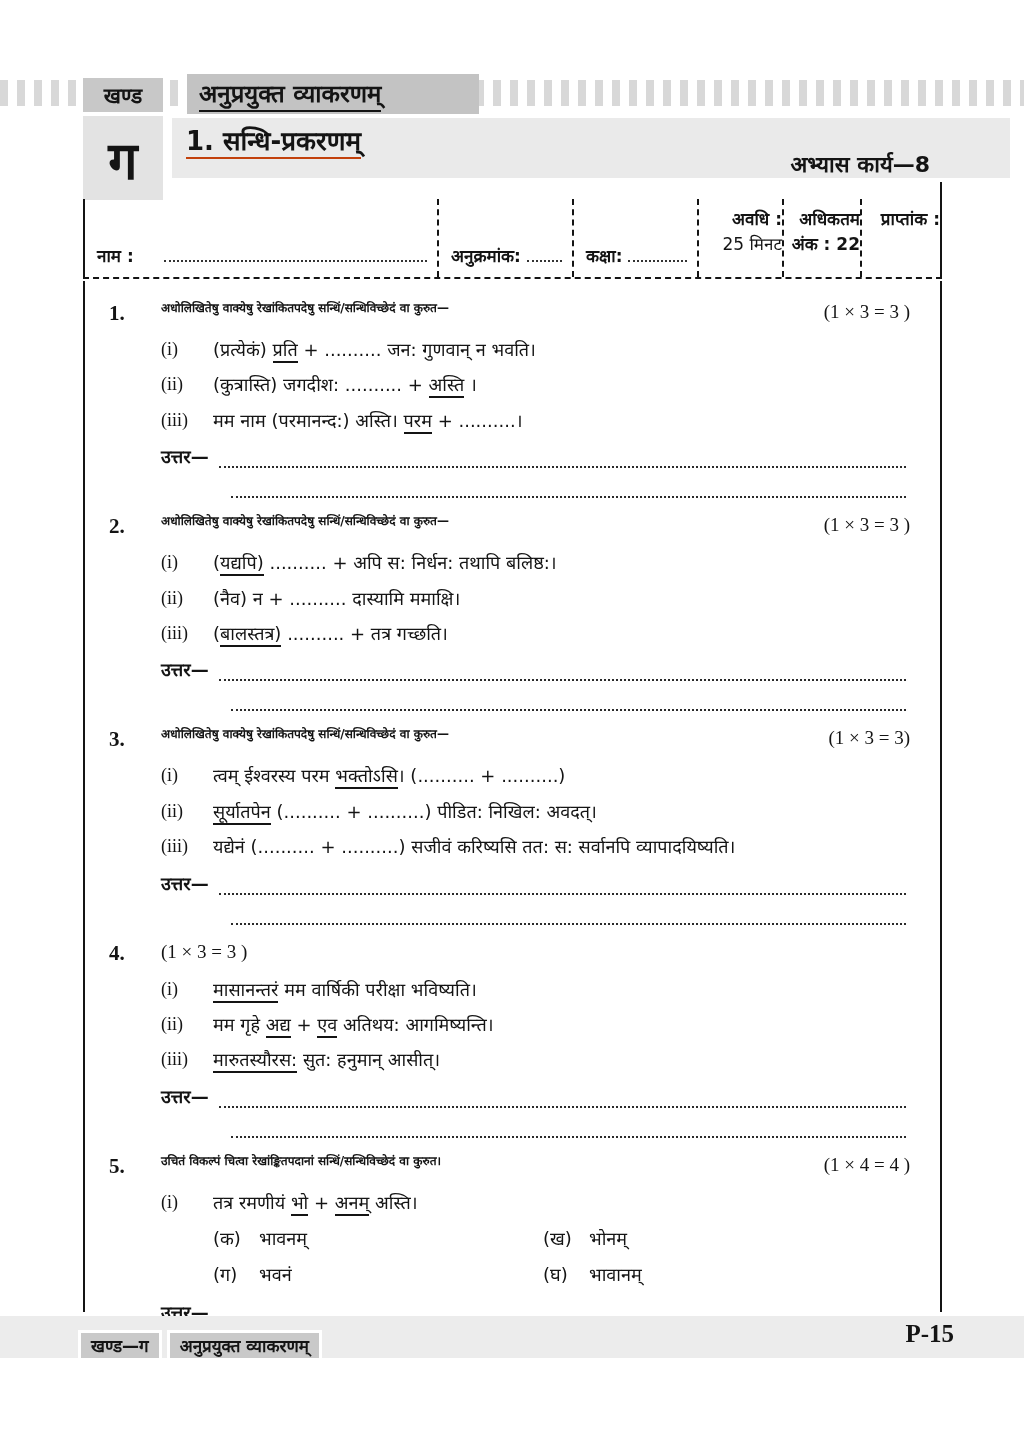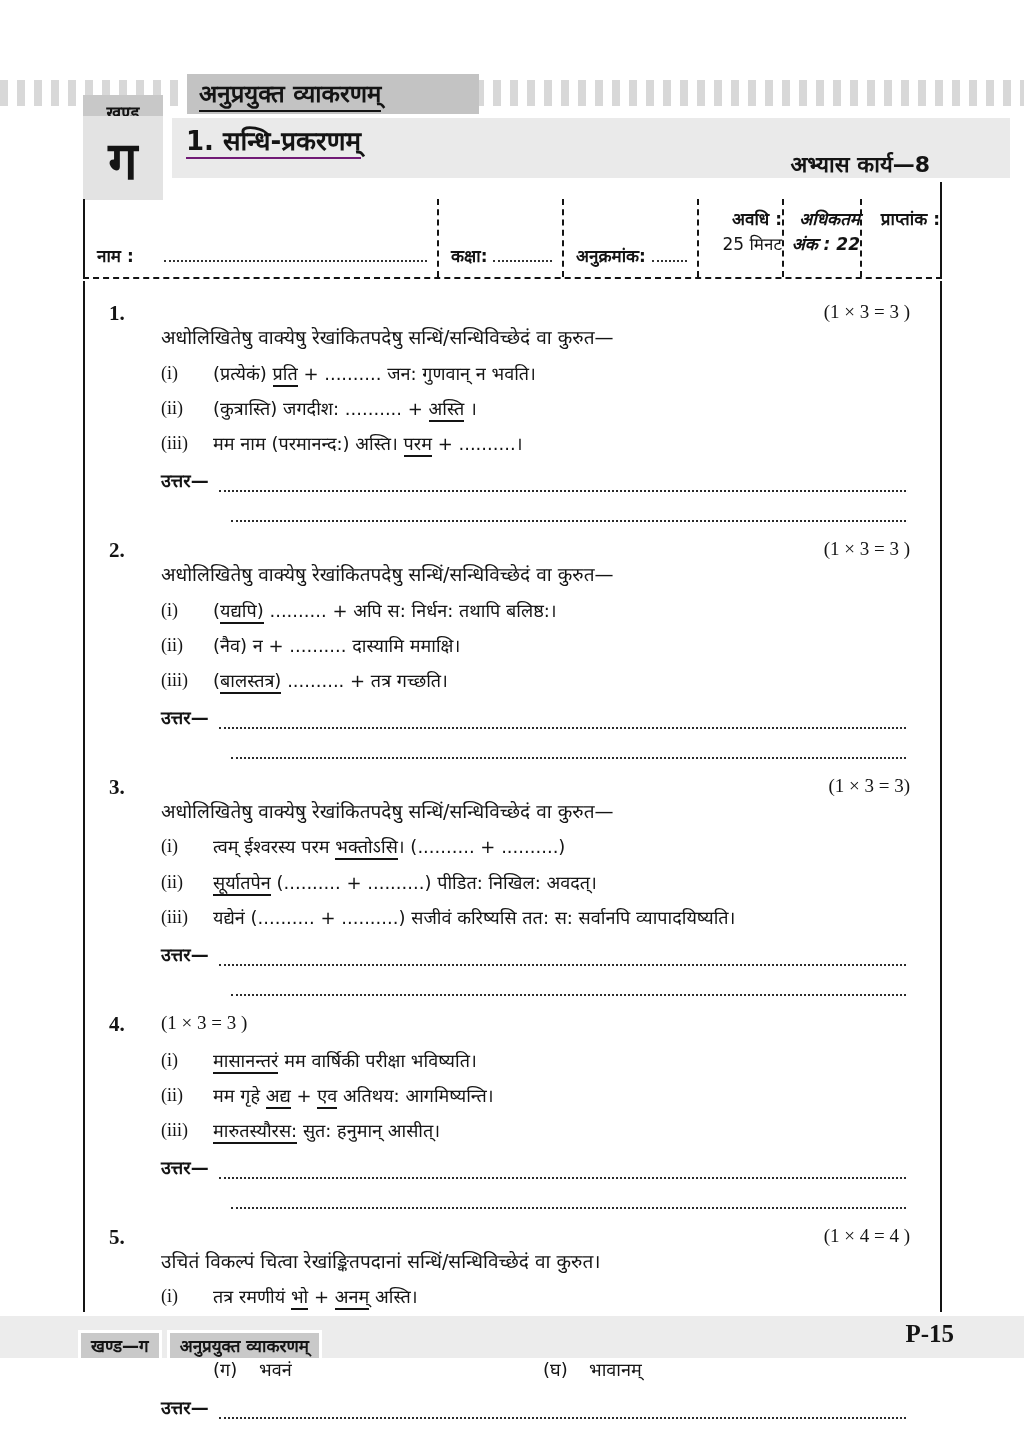--- a/index.html
+++ b/index.html
@@ -6,29 +6,29 @@
   body{
     width:1024px;height:1440px;background:#f7f7f7;
     font-family:"DejaVu Sans","Liberation Sans",sans-serif;color:#141414;
   }
   .page{position:relative;width:1024px;height:1440px;background:#ffffff;overflow:hidden;}
 
   
   .stripes{position:absolute;left:0;top:80px;width:1024px;height:26px;
     background:repeating-linear-gradient(90deg,#d8d8d8 0 8px,#ffffff 8px 17px);}
   .khand-box{position:absolute;left:83px;top:78px;width:80px;height:34px;background:#c8c8c8;
-    display:flex;align-items:center;justify-content:center;font-size:18px;font-weight:bold;margin-top:17px;}
+    display:flex;align-items:center;justify-content:center;font-size:21px;font-weight:bold;}
   .ga-box{position:absolute;left:83px;top:116px;width:80px;height:84px;background:#e3e3e3;
     display:flex;align-items:center;justify-content:center;font-size:52px;font-weight:bold;}
   .category-box{position:absolute;left:187px;top:74px;width:292px;height:40px;background:#c3c3c3;
     display:flex;align-items:center;padding-left:12px;box-sizing:border-box;}
   .category-box span{font-size:24px;font-weight:bold;border-bottom:2px solid #141414;padding-bottom:1px;}
   .title-band{position:absolute;left:172px;top:118px;width:838px;height:60px;background:#eaeaea;}
   .chapter-title{position:absolute;left:14px;top:4px;font-size:26px;font-weight:bold;}
-  .chapter-title .ul{border-bottom:2px solid #701a75;padding-bottom:1px;}
+  .chapter-title .ul{border-bottom:2px solid #c2410c;padding-bottom:1px;}
   .exercise-label{position:absolute;right:80px;bottom:0px;font-size:22px;font-weight:bold;}
   .rb-ext{position:absolute;left:940px;top:182px;width:2px;height:18px;background:#141414;}
 
   
   .info-row{position:absolute;left:83px;top:199px;width:859px;height:80px;box-sizing:border-box;
     border-left:2px solid #141414;border-right:2px solid #141414;border-bottom:2px dashed #141414;
     display:flex;font-size:17px;}
   .cell{box-sizing:border-box;border-right:2px dashed #141414;display:flex;}
   .cell.last{border-right:none;}
   .cell.bottom{align-items:flex-end;padding:0 8px 10px 12px;}
@@ -36,21 +36,21 @@
   .cell .lbl{font-weight:bold;white-space:nowrap;}
   .dots{flex:1;border-bottom:2px dotted #333;margin:0 2px 5px 6px;min-width:20px;}
 
   
   .main-box{position:absolute;left:83px;top:281px;width:859px;height:1031px;box-sizing:border-box;
     border-left:2px solid #141414;border-right:2px solid #141414;
     padding:20px 30px 0 24px;}
   .q{margin-bottom:16px;}
   .q-head{display:flex;align-items:flex-start;margin-bottom:12px;}
   .q-num{width:52px;font-family:"Liberation Serif","DejaVu Serif",serif;font-size:21px;font-weight:bold;flex:none;}
-  .q-text{flex:1;font-size:19px;font-weight:normal;line-height:1.3;padding-right:14px;margin-top:24px;}
+  .q-text{flex:1;font-size:12px;font-weight:bold;line-height:1.3;padding-right:14px;}
   .q-marks{font-family:"Liberation Serif","DejaVu Serif",serif;font-size:19px;font-weight:normal;white-space:nowrap;flex:none;}
   .item{display:flex;margin:0 0 12px 52px;font-size:18px;line-height:1.3;}
   .item-label{width:52px;flex:none;font-family:"Liberation Serif","DejaVu Serif",serif;font-size:18px;}
   .item-text{flex:1;}
   .u{border-bottom:2px solid #141414;padding-bottom:1px;}
   .answer-row{display:flex;align-items:flex-end;margin:2px 4px 0 52px;}
   .answer-label{font-size:18px;font-weight:bold;white-space:nowrap;margin-right:10px;}
   .dotline{flex:1;border-bottom:2.5px dotted #2a2a2a;height:16px;}
   .answer-extra{margin:12px 4px 0 122px;border-bottom:2.5px dotted #2a2a2a;height:16px;}
   .options{display:grid;grid-template-columns:330px 1fr;row-gap:12px;margin:2px 0 14px 104px;font-size:18px;}
@@ -88,33 +88,33 @@
     </div>
     <div class="exercise-label">अभ्यास कार्य—8</div>
   </div>
   <div class="rb-ext"></div>
 
   <div class="info-row">
     <div class="cell bottom" style="width:354px;gap:24px;">
       <span class="lbl">नाम :</span>
       <span class="dots"></span>
     </div>
+    <div class="cell bottom" style="width:135px;">
+      <span class="lbl">अनुक्रमांक:</span>
+      <span class="dots"></span>
+    </div>
     <div class="cell bottom" style="width:125px;">
       <span class="lbl">कक्षा:</span>
       <span class="dots"></span>
     </div>
-    <div class="cell bottom" style="width:135px;">
-      <span class="lbl">अनुक्रमांक:</span>
-      <span class="dots"></span>
-    </div>
     <div class="cell top" style="width:85px;">
       <span class="lbl">अवधि :</span>
       <span>25 मिनट</span>
     </div>
-    <div class="cell top" style="width:78px;font-style:italic;">
+    <div class="cell top" style="width:78px;">
       <span class="lbl">अधिकतम</span>
       <span class="lbl">अंक : 22</span>
     </div>
     <div class="cell top last" style="flex:1;">
       <span class="lbl">प्राप्तांक :</span>
     </div>
   </div>
 
   <div class="main-box">
 

